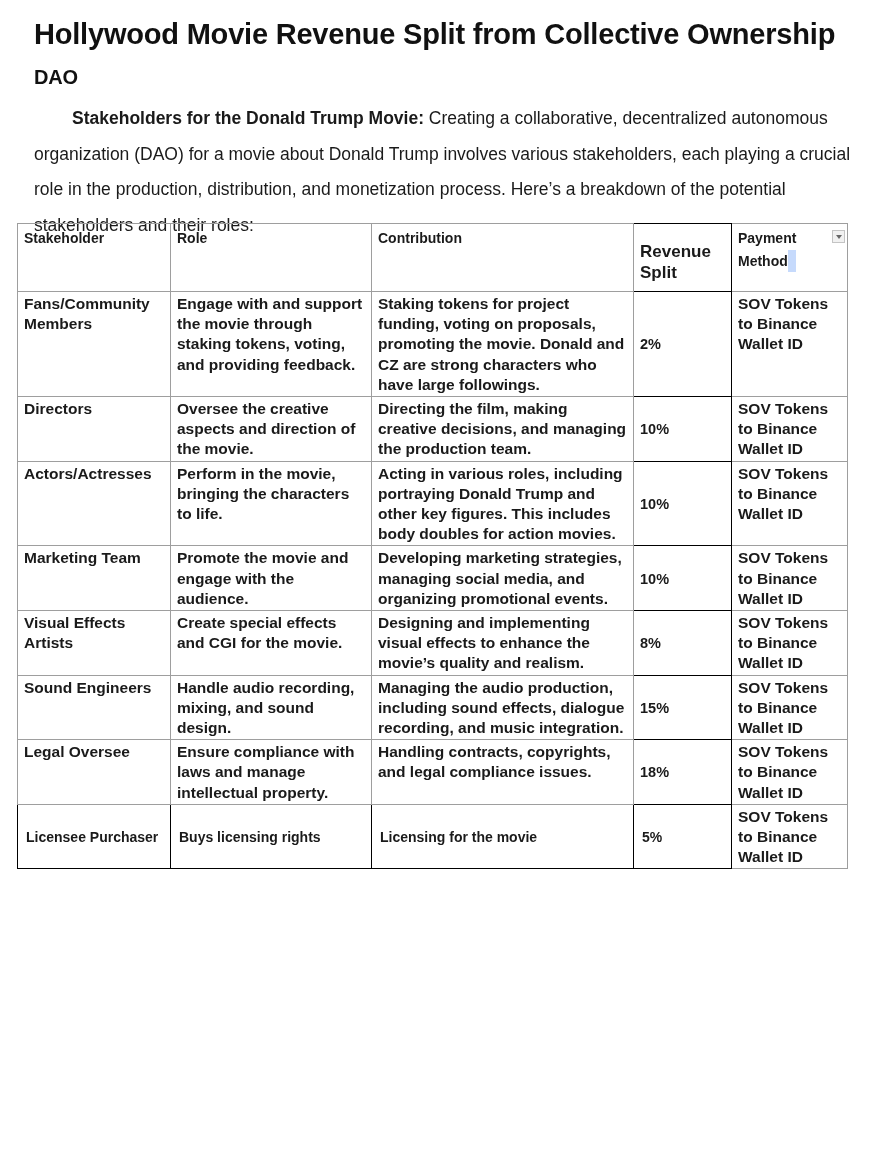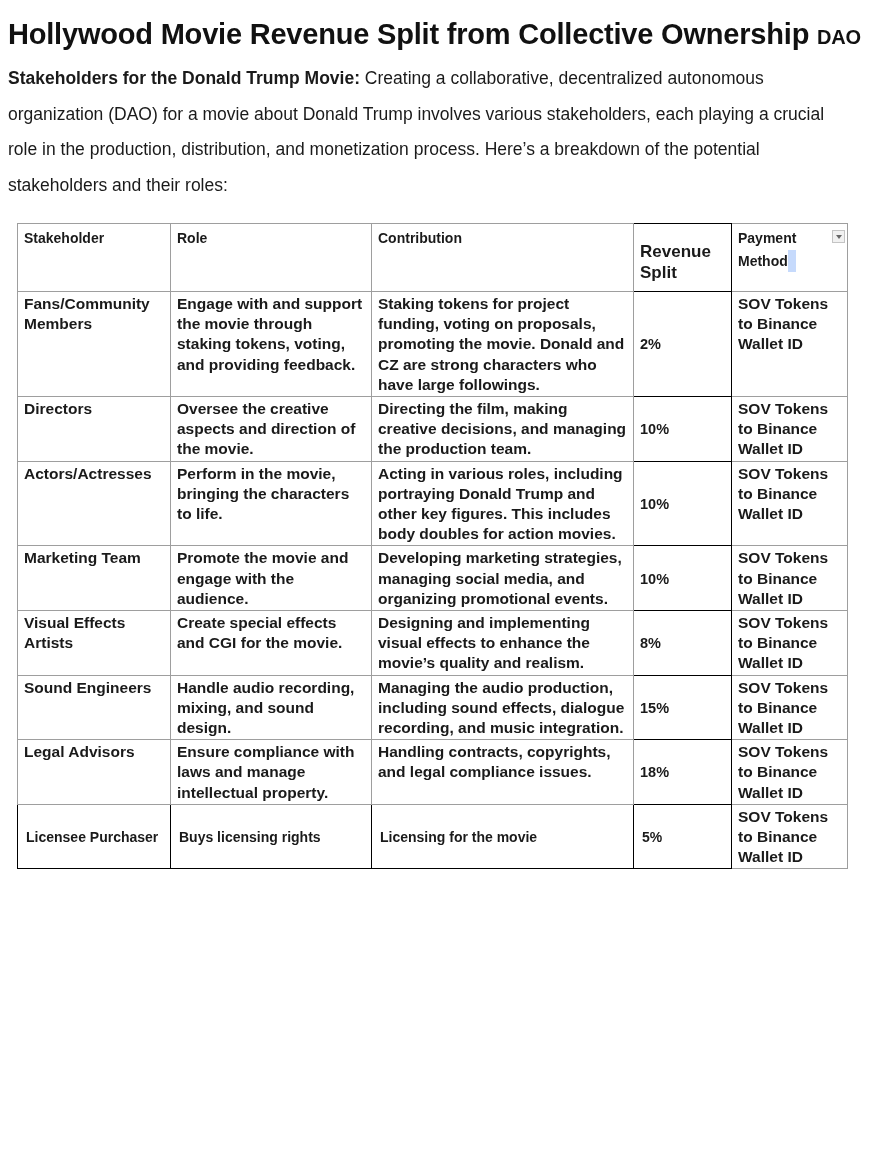--- a/index.html
+++ b/index.html
@@ -1,30 +1,30 @@
 <!DOCTYPE html>
 <html><head>
   <meta charset="utf-8">
   <style>
     html, body { margin: 0; padding: 0; background: #ffffff; }
     body {
       width: 876px; height: 1176px; overflow: hidden;
       font-family: "Liberation Sans", sans-serif; color: #111111;
     }
-    .page { position: relative; padding: 14px 0 0 8px; }
+    .page { position: relative; padding: 14px 0 0 34px; }
     h1 {
       margin: 0; font-size: 29px; font-weight: bold; letter-spacing: -0.2px;
       line-height: 40px; color: #111;
     }
     h1 .suffix { font-size: 20px; }
     .intro {
       margin: 4px 0 0 0; width: 840px; font-size: 17.5px; line-height: 35.5px;
       color: #1a1a1a;
     }
-    .intro b { font-weight: bold; }
+    .intro b { font-weight: bold; margin-left: 38px; }
     table {
       position: absolute; left: 17px; top: 223px;
       border-collapse: collapse; table-layout: fixed; width: 831px;
     }
     col.c1 { width: 153px; } col.c2 { width: 201px; } col.c3 { width: 262px; }
     col.c4 { width: 98px; } col.c5 { width: 116px; }
     th, td {
       border: 1px solid #9e9e9e; vertical-align: top; text-align: left;
       padding: 2px 6px 1px 6px; font-weight: bold; color: #1a1a1a;
     }
@@ -117,21 +117,21 @@
         <td class="pay">SOV Tokens to Binance Wallet ID</td>
       </tr>
       <tr class="row">
         <td>Sound Engineers</td>
         <td>Handle audio recording, mixing, and sound design.</td>
         <td>Managing the audio production, including sound effects, dialogue recording, and music integration.</td>
         <td class="rev">15%</td>
         <td class="pay">SOV Tokens to Binance Wallet ID</td>
       </tr>
       <tr class="row">
-        <td>Legal Advisors</td>
+        <td>Legal Oversee</td>
         <td>Ensure compliance with laws and manage intellectual property.</td>
         <td>Handling contracts, copyrights, and legal compliance issues.</td>
         <td class="rev">18%</td>
         <td class="pay">SOV Tokens to Binance Wallet ID</td>
       </tr>
       <tr class="lic">
         <td class="stake">Licensee Purchaser</td>
         <td>Buys licensing rights</td>
         <td>Licensing for the movie</td>
         <td class="rev">5%</td>

